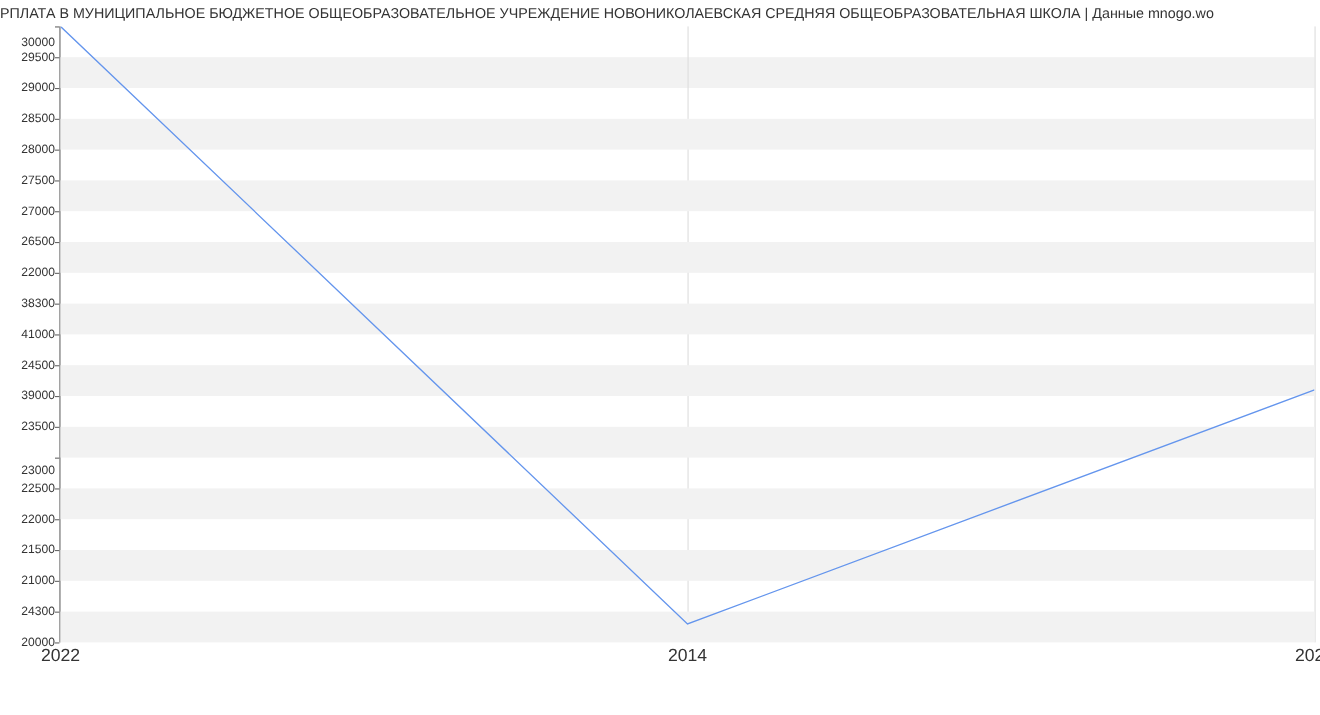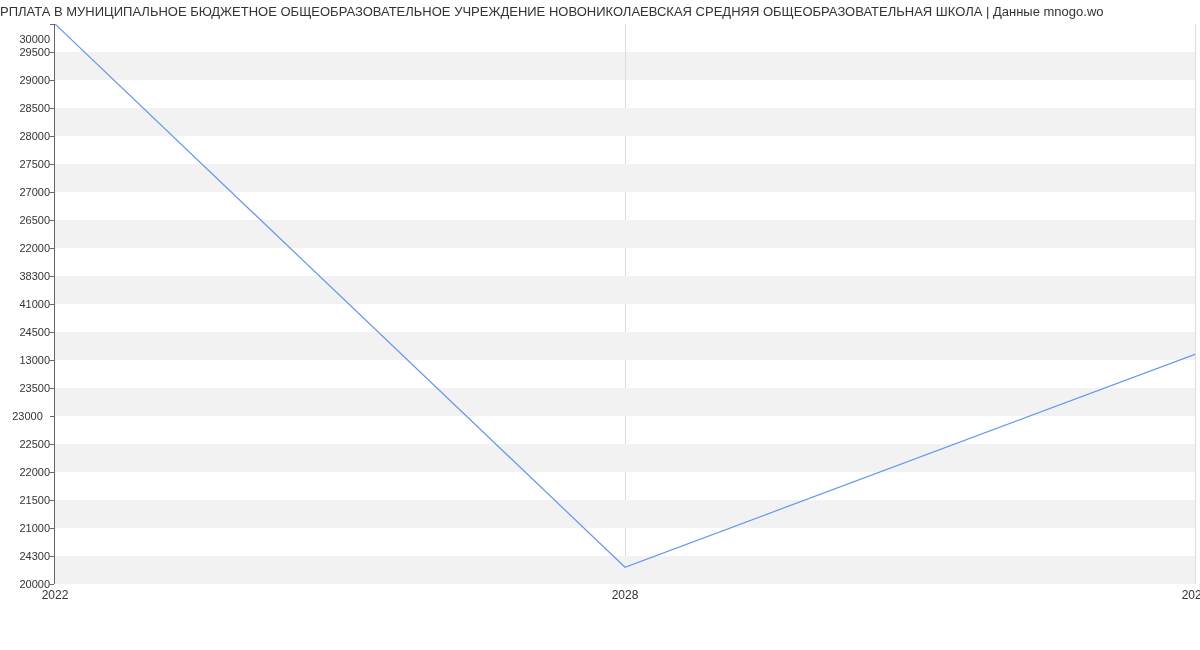--- a/index.html
+++ b/index.html
@@ -60,21 +60,21 @@
     .y-tick-mark {
       position: absolute;
       left: 50px;
       width: 4px;
       height: 1px;
       background: #666;
     }
     .x-tick {
       position: absolute;
       top: 588px;
-      font-size: 12px;
+      font-size: 16px;
       color: #333;
       transform: translateX(-50%);
     }
     .x-grid {
       position: absolute;
       top: 0;
       width: 1px;
       height: 100%;
       background: #ddd;
     }
@@ -116,25 +116,25 @@
     <div class="y-tick" style="top: 556px;">24300</div>
     <div class="y-tick-mark" style="top: 556px;"></div>
     <div class="y-tick" style="top: 528px;">21000</div>
     <div class="y-tick-mark" style="top: 528px;"></div>
     <div class="y-tick" style="top: 500px;">21500</div>
     <div class="y-tick-mark" style="top: 500px;"></div>
     <div class="y-tick" style="top: 472px;">22000</div>
     <div class="y-tick-mark" style="top: 472px;"></div>
     <div class="y-tick" style="top: 444px; text-align: right;">22500</div>
     <div class="y-tick-mark" style="top: 444px;"></div>
-    <div class="y-tick" style="top: 416px; text-align: center;">23000</div>
+    <div class="y-tick" style="top: 428px;">23000</div>
     <div class="y-tick-mark" style="top: 416px;"></div>
     <div class="y-tick" style="top: 388px;">23500</div>
     <div class="y-tick-mark" style="top: 388px;"></div>
-    <div class="y-tick" style="top: 360px;">13000</div>
+    <div class="y-tick" style="top: 360px;">39000</div>
     <div class="y-tick-mark" style="top: 360px;"></div>
     <div class="y-tick" style="top: 332px;">24500</div>
     <div class="y-tick-mark" style="top: 332px;"></div>
     <div class="y-tick" style="top: 304px;">41000</div>
     <div class="y-tick-mark" style="top: 304px;"></div>
     <div class="y-tick" style="top: 276px;">38300</div>
     <div class="y-tick-mark" style="top: 276px;"></div>
     <div class="y-tick" style="top: 248px;">22000</div>
     <div class="y-tick-mark" style="top: 248px;"></div>
     <div class="y-tick" style="top: 220px;">26500</div>
@@ -147,15 +147,15 @@
     <div class="y-tick-mark" style="top: 136px;"></div>
     <div class="y-tick" style="top: 108px;">28500</div>
     <div class="y-tick-mark" style="top: 108px;"></div>
     <div class="y-tick" style="top: 80px;">29000</div>
     <div class="y-tick-mark" style="top: 80px;"></div>
     <div class="y-tick" style="top: 52px;">29500</div>
     <div class="y-tick-mark" style="top: 52px;"></div>
     <div class="y-tick" style="top: 39px;">30000</div>
     <div class="y-tick-mark" style="top: 24px;"></div>
     <div class="x-tick" style="left: 55px;">2022</div>
-    <div class="x-tick" style="left: 625px;">2028</div>
+    <div class="x-tick" style="left: 625px;">2014</div>
     <div class="x-tick" style="left: 1195px;">2024</div>
   </div>
 
 </body></html>

